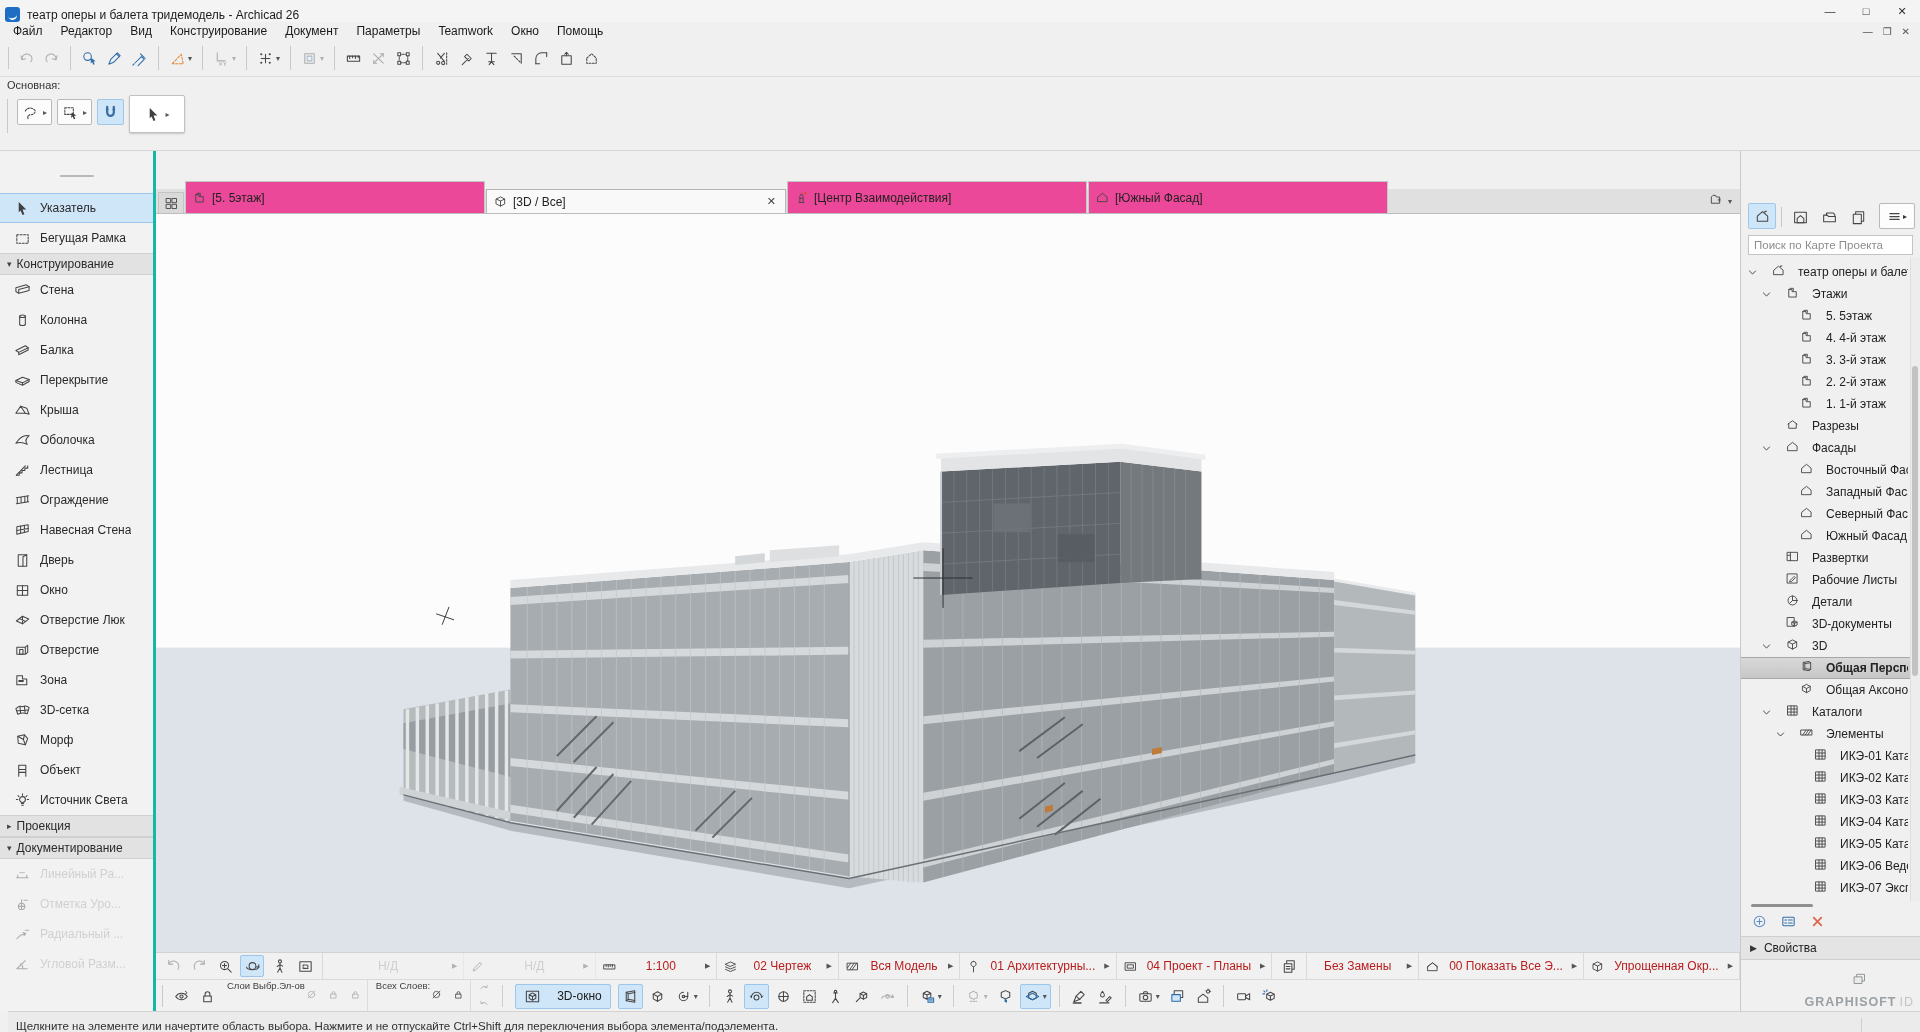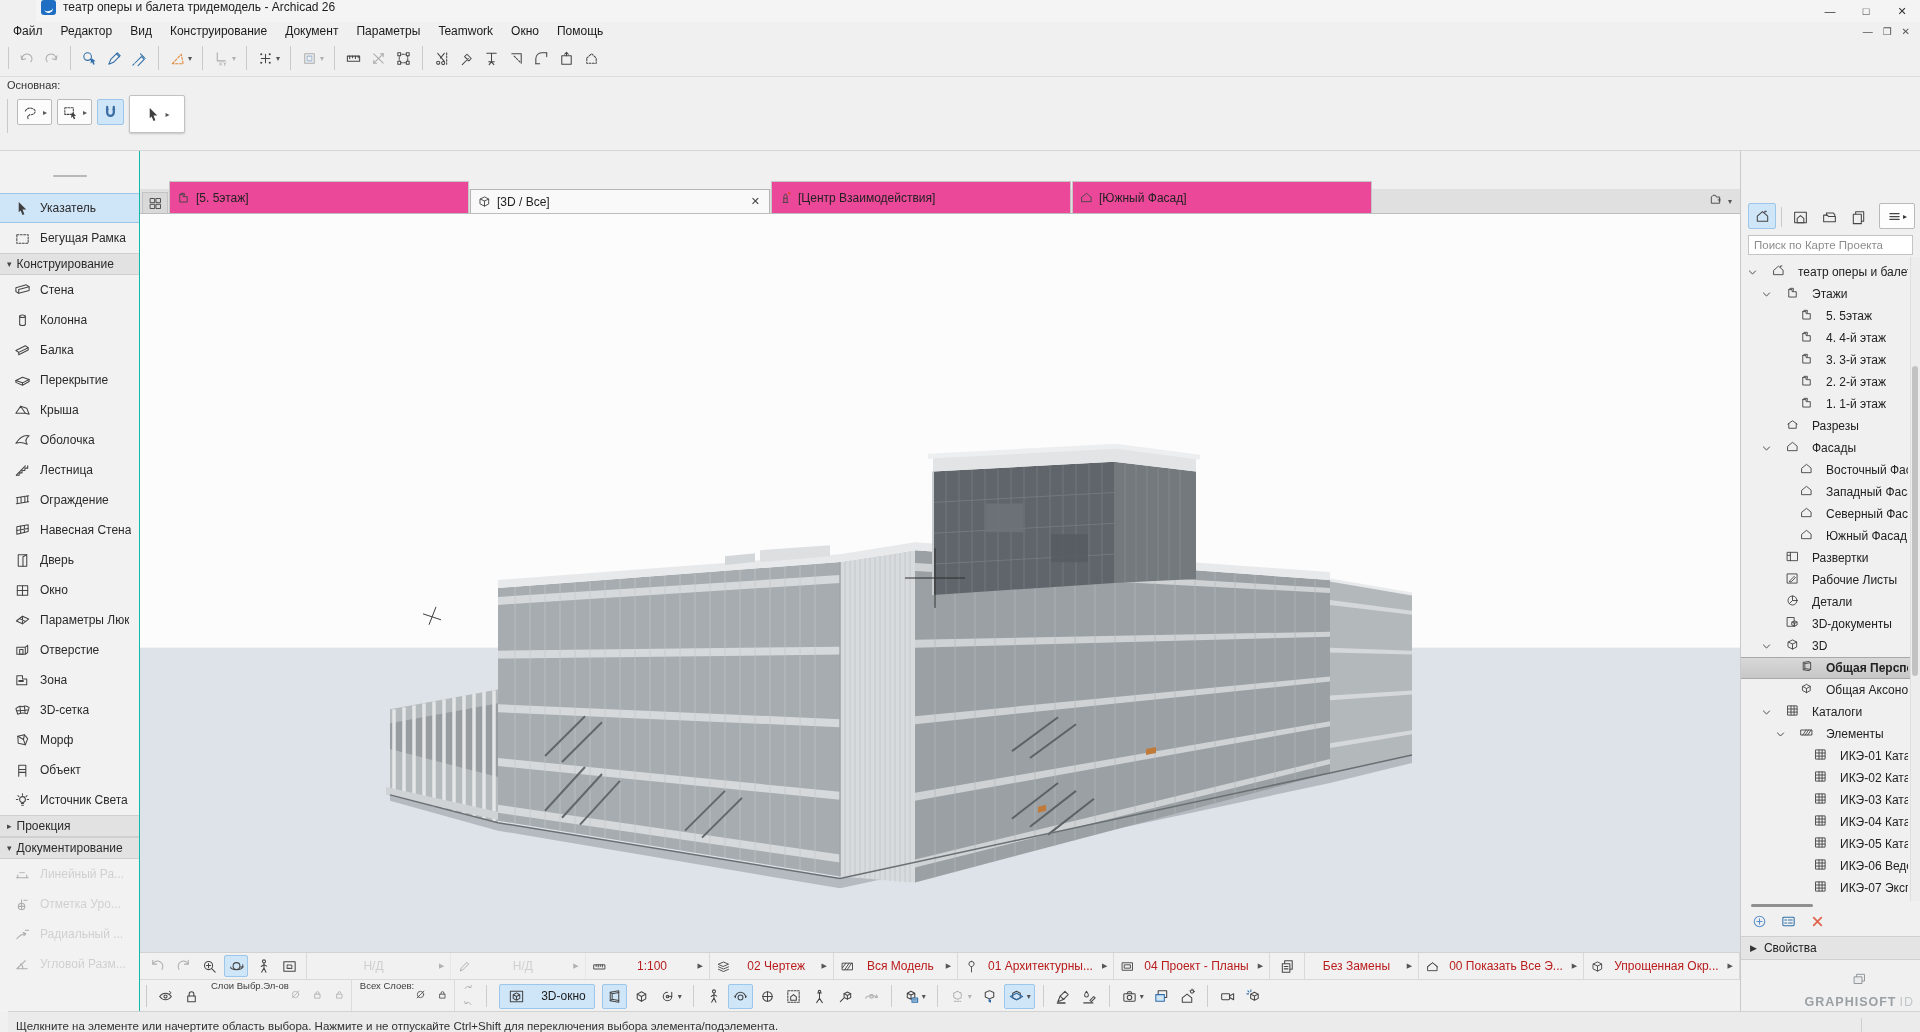--- a/index.html
+++ b/index.html
@@ -4,21 +4,21 @@
 <style>
   html,body{margin:0;padding:0;background:#888;}
   .app{position:relative;width:1920px;height:1032px;background:#f0f0f0;font-family:"Liberation Sans",sans-serif;font-size:12px;color:#222;overflow:hidden;user-select:none;}
   .icon{display:inline-flex;align-items:center;justify-content:center;}
   .icon svg{width:17px;height:17px;display:block;stroke:#454545;fill:none;stroke-width:1.1;stroke-linecap:round;stroke-linejoin:round;}
   .icon.sm svg{width:15px;height:15px;}
   .icon.xs svg{width:11px;height:11px;}
   .icon.accent svg{stroke:#2e6da8;}
   .dis{opacity:.4;}
   
-  .titlebar{height:22px;display:flex;align-items:flex-start;background:#f4f4f4;margin-left:36px;}
+  .titlebar{height:22px;display:flex;align-items:flex-end;background:#f4f4f4;}
   .app-logo{width:15px;height:15px;margin-left:5px;border-radius:3px;background:#1e6fc4;position:relative;}
   .app-logo::after{content:"";position:absolute;left:3px;top:4px;width:9px;height:7px;border-bottom:2px solid #fff;border-radius:0 0 6px 6px;transform:rotate(-12deg);}
   .title-text{margin-left:7px;font-size:12px;color:#1b1b1b;}
   .win-controls{margin-left:auto;display:flex;height:100%;}
   .win-btn{width:36px;height:100%;display:flex;align-items:center;justify-content:center;font-size:11px;color:#333;}
   
   .menubar{height:18px;display:flex;align-items:center;padding-left:4px;background:#f0f0f0;}
   .menu-item{padding:1px 9px;color:#1a1a1a;}
   .mini-controls{margin-left:auto;display:flex;gap:10px;padding-right:10px;color:#555;font-size:10px;}
   
@@ -32,21 +32,21 @@
   .ib-label{height:16px;display:flex;align-items:center;padding-left:7px;font-size:11px;color:#333;}
   .infobox{height:58px;display:flex;align-items:flex-start;padding:6px 0 0 7px;gap:5px;border-bottom:1px solid #d9d9d9;background:#f0f0f0;}
   .infobox::before{content:"";width:1px;height:34px;background:#c9c9c9;margin-right:4px;}
   .ib-btn{height:24px;display:flex;align-items:center;gap:2px;padding:0 4px;background:#fcfcfc;border:1px solid #b9b9b9;border-radius:2px;}
   .ib-btn .caret{font-size:8px;}
   .ib-btn.active{background:var(--selection-fill);border-color:var(--selection-border);}
   .ib-btn.raised{height:36px;width:46px;margin-top:-4px;background:#fff;border-color:#c2c2c2;box-shadow:0 1px 2px rgba(0,0,0,.18);justify-content:center;}
   
   .main{position:absolute;top:150px;left:0;right:0;bottom:20px;display:flex;border-top:1px solid #d6d6d6;}
   
-  .toolbox{width:140px;background:#f2f2f2;border-right:1px solid #14b8a6;padding-top:24px;box-sizing:border-box;overflow:hidden;}
+  .toolbox{width:156px;background:#f2f2f2;border-right:3px solid #14b8a6;padding-top:24px;box-sizing:border-box;overflow:hidden;}
   .tbx-drag{width:34px;height:2px;background:#b9b9b9;margin:0 auto 16px auto;border-radius:1px;}
   .tbx-row{height:30px;display:flex;align-items:center;gap:9px;padding-left:14px;}
   .tbx-row .lbl{font-size:12px;color:#2a2a2a;white-space:nowrap;overflow:hidden;}
   .tbx-row.sel{background:var(--selection-fill);border-top:1px solid var(--selection-border);border-bottom:1px solid var(--selection-border);height:28px;}
   .tbx-row.dis .lbl{color:#9d9d9d;}
   .tbx-section{height:20px;display:flex;align-items:center;gap:5px;padding-left:7px;background:#e2e2e2;border-top:1px solid #d0d0d0;border-bottom:1px solid #d0d0d0;color:#2a2a2a;}
   .tbx-section .chev{font-size:9px;color:#444;}
   
   .center{flex:1;display:flex;flex-direction:column;min-width:0;}
   .tabspacer{height:38px;background:#f0f0f0;}
@@ -497,21 +497,21 @@
             </span>
             <span class="lbl">Окно</span>
           </div>
           <div class="tbx-row">
             <span class="icon">
               <svg viewBox="0 0 18 18">
                 <path d="M2.5 9.5 L9 4.5 L15.5 7.5 L9 12.5 Z"></path>
                 <path d="M5.8 7 L12.3 10 M9 4.5 V12.5"></path>
               </svg>
             </span>
-            <span class="lbl">Параметры Люк</span>
+            <span class="lbl">Отверстие Люк</span>
           </div>
           <div class="tbx-row">
             <span class="icon">
               <svg viewBox="0 0 18 18">
                 <path d="M3 5.5 H12 V13 H3 Z M12 5.5 L14.5 3.5 M12 13 L14.5 11 M14.5 3.5 V11"></path>
                 <rect x="6" y="8" width="3.5" height="5"></rect>
               </svg>
             </span>
             <span class="lbl">Отверстие</span>
           </div>

